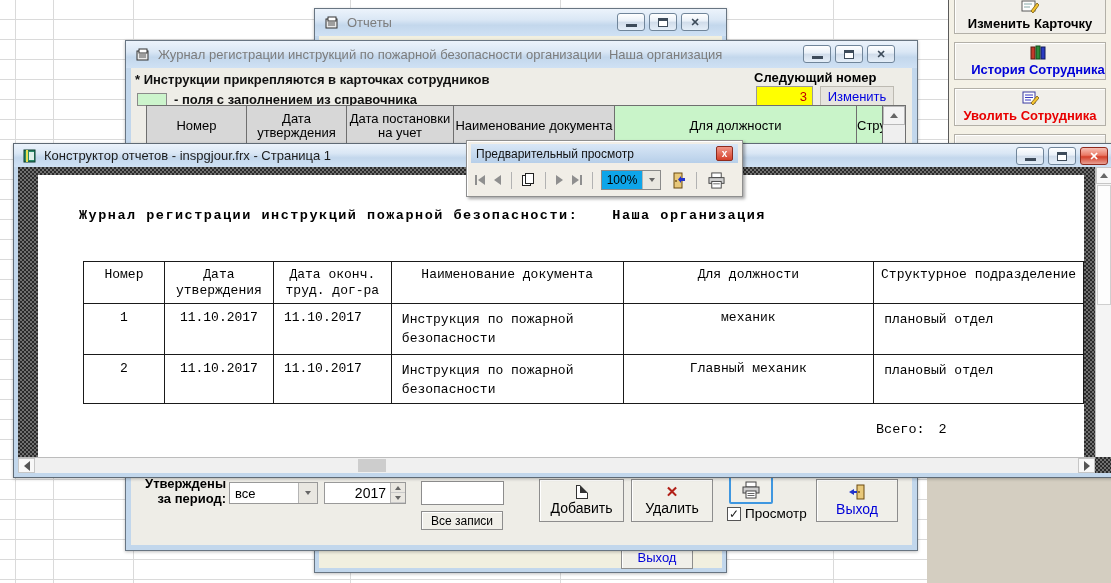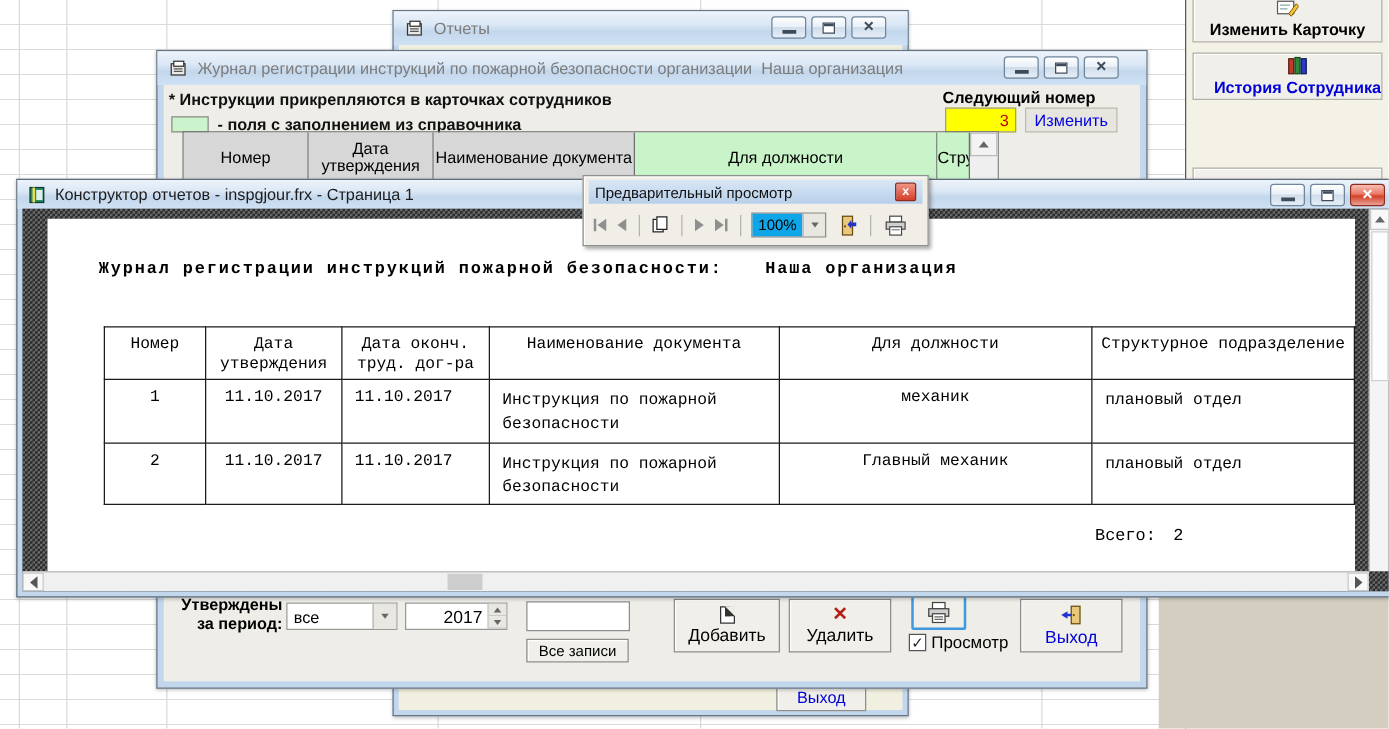--- a/index.html
+++ b/index.html
@@ -163,20 +163,30 @@
       <span style="color:#000000;">Изменить Карточку</span>
     </div>
     <div class="panel-btn" style="top:42px;height:38px;padding-left:16px;">
       <svg class="icon-svg" width="18" height="15" viewBox="0 0 18 15">
         <rect x="2" y="2" width="4" height="12" fill="#c23a2a" stroke="#5a1a10"></rect>
         <rect x="7" y="1" width="4" height="13" fill="#2a8a3a" stroke="#104a18"></rect>
         <rect x="12" y="2" width="4" height="12" fill="#2a3ac2" stroke="#101a5a"></rect>
       </svg>
       <span style="color:#0000d8;">История Сотрудника</span>
     </div>
+    <div class="panel-btn" style="top:88px;height:38px;">
+      <svg class="icon-svg" width="18" height="15" viewBox="0 0 18 15">
+        <rect x="2" y="1" width="12" height="11" fill="#fdfdfd" stroke="#3a3aa0"></rect>
+        <line x1="4" y1="4" x2="12" y2="4" stroke="#3a3ac0" stroke-width="1"></line>
+        <line x1="4" y1="6.5" x2="12" y2="6.5" stroke="#3a3ac0" stroke-width="1"></line>
+        <line x1="4" y1="9" x2="10" y2="9" stroke="#3a3ac0" stroke-width="1"></line>
+        <path d="M10 12 L16 5 L18 7 L12 14 Z" fill="#f4c430" stroke="#7a5a10" stroke-width="0.8"></path>
+      </svg>
+      <span style="color:#e80000;">Уволить Сотрудника</span>
+    </div>
     <div class="panel-btn" style="top:134px;height:38px;"></div>
   </div>
   <div class="beige-block"></div>
 
   <div class="win" style="left:314px;top:8px;width:413px;height:565px;">
     <div class="titlebar">
       <svg class="icon-svg" width="16" height="14" viewBox="0 0 16 14">
         <rect x="2" y="3" width="11" height="9" fill="#e9e9e9" stroke="#333"></rect>
         <rect x="4" y="1" width="8" height="4" fill="#fff" stroke="#333"></rect>
         <line x1="4" y1="7" x2="11" y2="7" stroke="#555"></line>
@@ -231,20 +241,24 @@
       <div class="nextnum-field">3</div>
       <div class="change-btn">Изменить</div>
 
       <div class="jgrid">
         <div class="jcell" style="width:100px;">
           <span>Номер</span>
         </div>
         <div class="jcell" style="width:100px;">
           <span>Дата</span>
           <span>утверждения</span>
+        </div>
+        <div class="jcell" style="width:107px;">
+          <span>Дата постановки</span>
+          <span>на учет</span>
         </div>
         <div class="jcell" style="width:161px;">
           <span>Наименование документа</span>
         </div>
         <div class="jcell green" style="width:242px;">
           <span>Для должности</span>
         </div>
         <div class="jcell green" style="width:26px;align-items:flex-start;">
           <span>Структур</span>
         </div>

